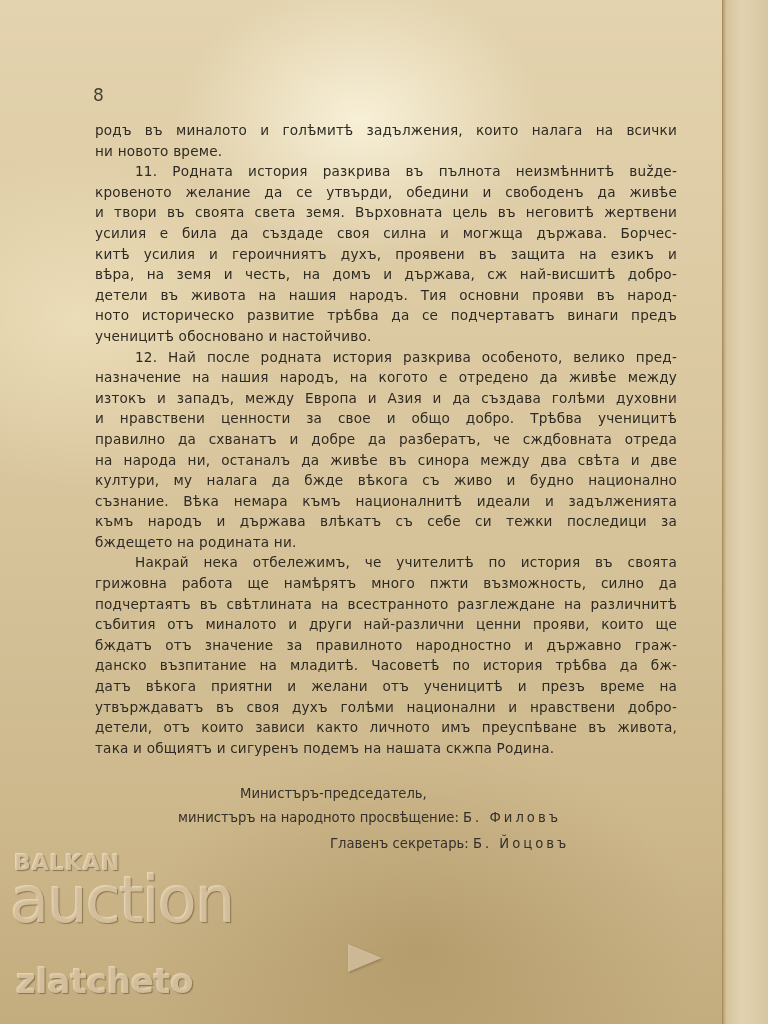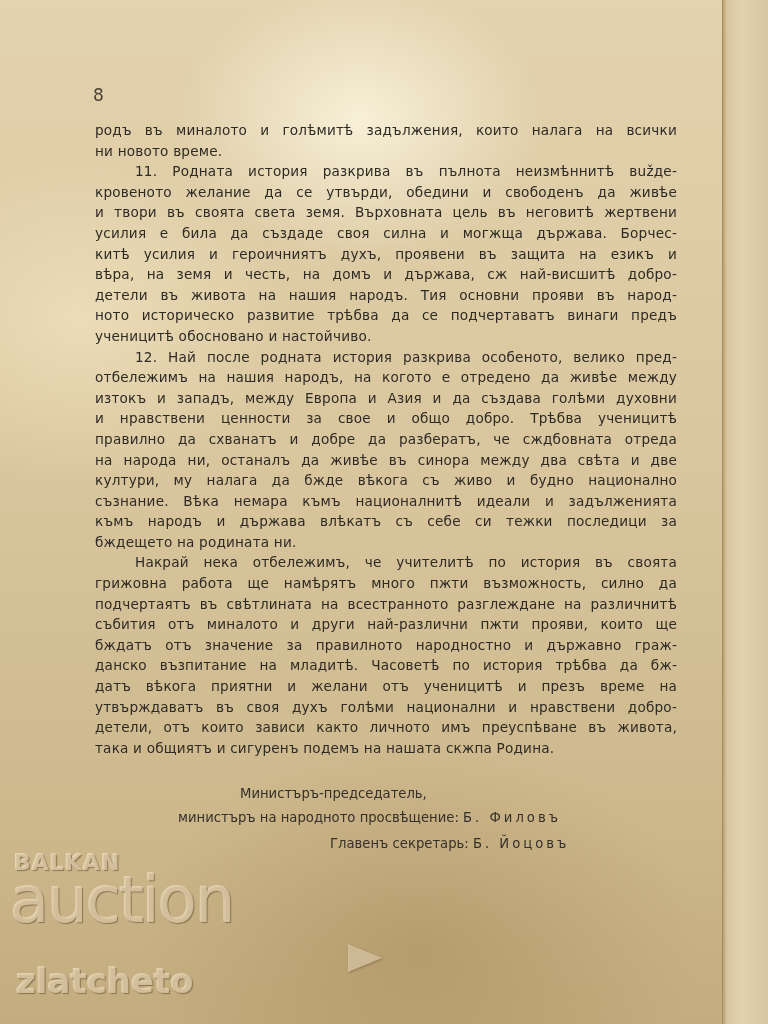--- a/index.html
+++ b/index.html
@@ -70,33 +70,33 @@
     <span class="line indent">11. Родната история разкрива въ пълнота неизмѣннитѣ вužде-</span>
     <span class="line">кровеното желание да се утвърди, обедини и свободенъ да живѣе</span>
     <span class="line">и твори въ своята света земя. Върховната цель въ неговитѣ жертвени</span>
     <span class="line">усилия е била да създаде своя силна и могжща държава. Борчес-</span>
     <span class="line">китѣ усилия и героичниятъ духъ, проявени въ защита на езикъ и</span>
     <span class="line">вѣра, на земя и честь, на домъ и държава, сж най-висшитѣ добро-</span>
     <span class="line">детели въ живота на нашия народъ. Тия основни прояви въ народ-</span>
     <span class="line">ното историческо развитие трѣбва да се подчертаватъ винаги предъ</span>
     <span class="line last">ученицитѣ обосновано и настойчиво.</span>
     <span class="line indent">12. Най после родната история разкрива особеното, велико пред-</span>
-    <span class="line">отбележимъ на нашия народъ, на когото е отредено да живѣе между</span>
+    <span class="line">назначение на нашия народъ, на когото е отредено да живѣе между</span>
     <span class="line">изтокъ и западъ, между Европа и Азия и да създава голѣми духовни</span>
     <span class="line">и нравствени ценности за свое и общо добро. Трѣбва ученицитѣ</span>
     <span class="line">правилно да схванатъ и добре да разбератъ, че сждбовната отреда</span>
     <span class="line">на народа ни, останалъ да живѣе въ синора между два свѣта и две</span>
     <span class="line">култури, му налага да бжде вѣкога съ живо и будно национално</span>
     <span class="line">съзнание. Вѣка немара къмъ националнитѣ идеали и задълженията</span>
     <span class="line">къмъ народъ и държава влѣкатъ съ себе си тежки последици за</span>
     <span class="line last">бждещето на родината ни.</span>
     <span class="line indent">Накрай нека отбележимъ, че учителитѣ по история въ своята</span>
     <span class="line">грижовна работа ще намѣрятъ много пжти възможность, силно да</span>
     <span class="line">подчертаятъ въ свѣтлината на всестранното разглеждане на различнитѣ</span>
-    <span class="line">събития отъ миналото и други най-различни пжти прояви, които ще</span>
+    <span class="line">събития отъ миналото и други най-различни ценни прояви, които ще</span>
     <span class="line">бждатъ отъ значение за правилното народностно и държавно граж-</span>
     <span class="line">данско възпитание на младитѣ. Часоветѣ по история трѣбва да бж-</span>
     <span class="line">датъ вѣкога приятни и желани отъ ученицитѣ и презъ време на</span>
     <span class="line">утвърждаватъ въ своя духъ голѣми национални и нравствени добро-</span>
     <span class="line">детели, отъ които зависи както личното имъ преуспѣване въ живота,</span>
     <span class="line last">така и общиятъ и сигуренъ подемъ на нашата скжпа Родина.</span>
   </div>
 
   <div class="sig sig-1">Министъръ-председатель,</div>
   <div class="sig sig-2">

